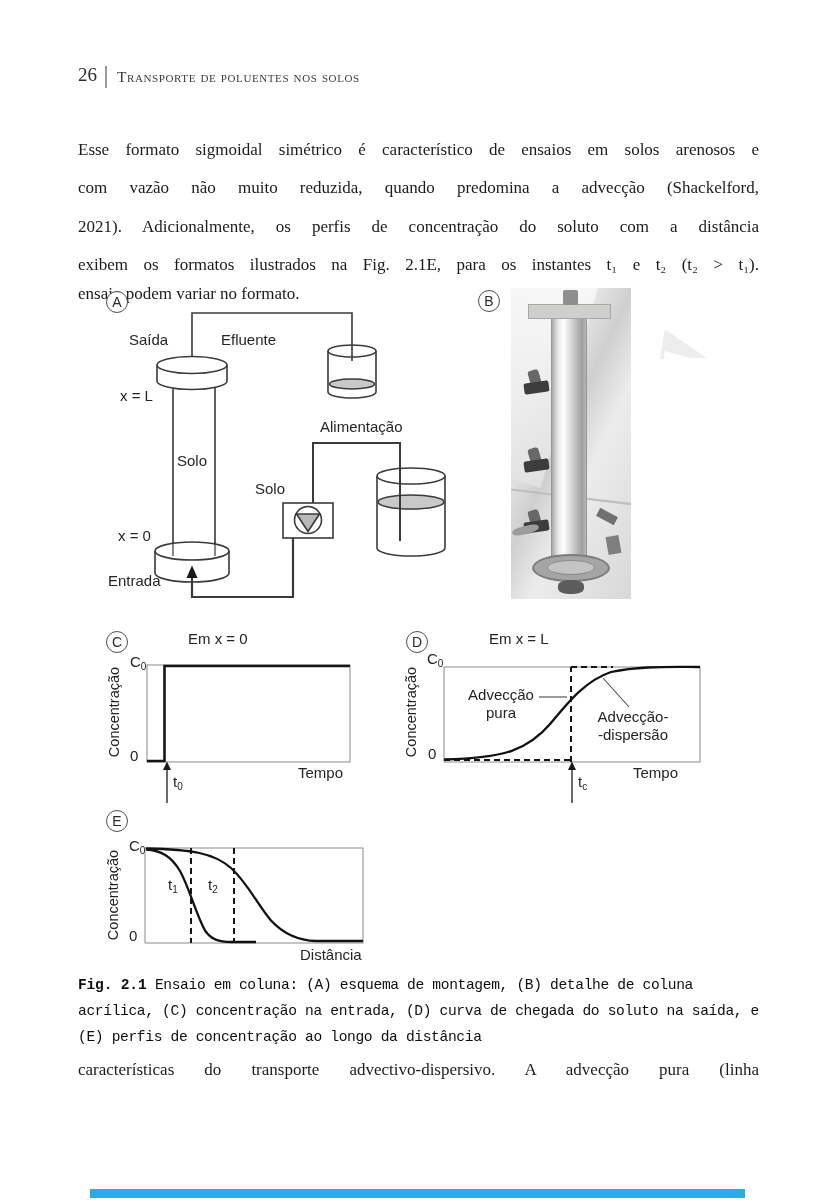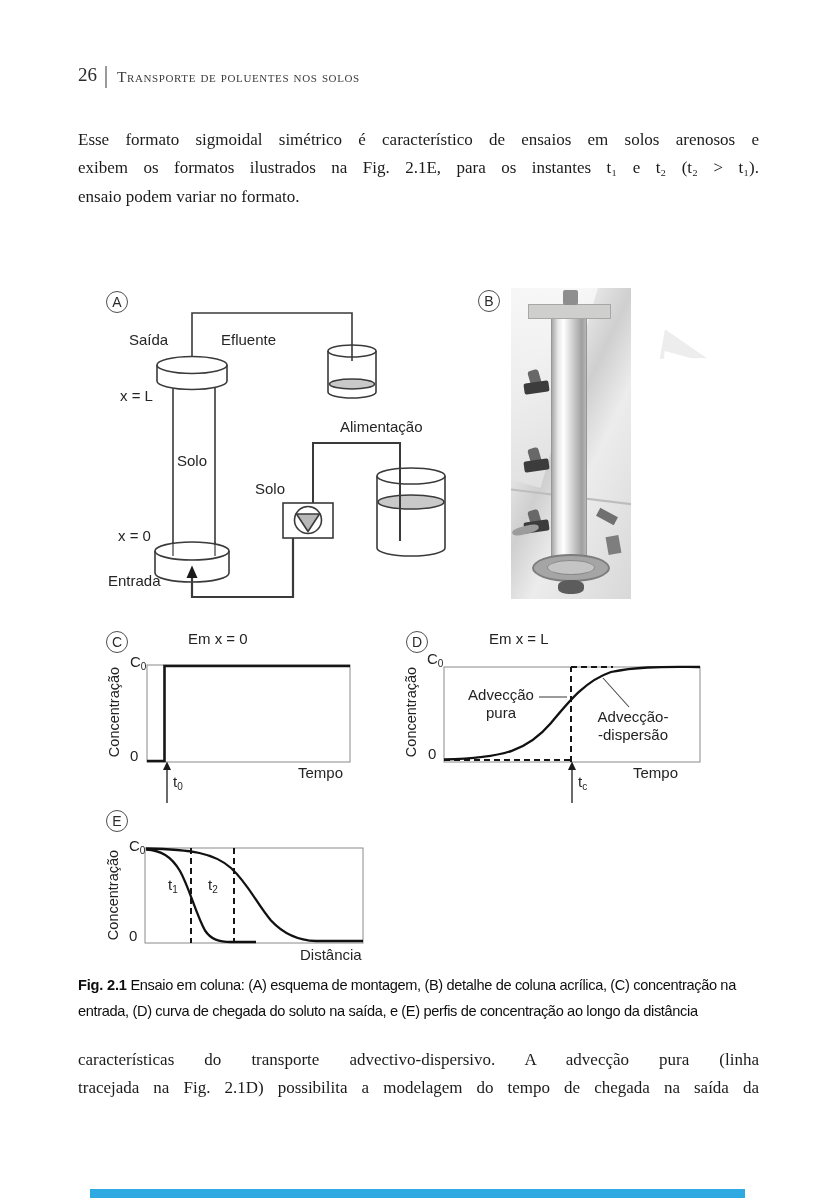--- a/index.html
+++ b/index.html
@@ -8,21 +8,21 @@
     position:relative; width:834px; height:1200px; background:#ffffff;
     overflow:hidden; font-family:"Liberation Serif","DejaVu Serif",serif; color:#1c1c1c;border-radius:6px;
   }
   
   .pg-num { position:absolute; left:78px; top:64px; font-size:19px; color:#2b2b2b; }
   .hdr-bar { position:absolute; left:105px; top:66px; width:1.5px; height:22px; background:#9a9a9a; }
   .hdr-title { position:absolute; left:117px; top:68px; font-size:15.5px; letter-spacing:.6px;
                font-variant:small-caps; color:#3c3c3c;text-align:center; }
   
   .para { position:absolute; left:78px; width:681px; font-size:17px; line-height:28.4px; color:#1b1b1b; }
-  .jline { text-align:justify; text-align-last:justify; white-space:normal; }
+  .jline { text-align:justify; text-align-last:justify; white-space:normal;margin-top:10px; }
   .lline { text-align:left; text-align-last:left; }
   .p2 { line-height:27.5px; }
   .indent { text-indent:41px; }
   
   .flabel { position:absolute; font-family:"Liberation Sans","DejaVu Sans",sans-serif;
             font-size:15px; color:#252525; white-space:nowrap; }
   .badge { position:absolute; width:22px; height:22px; border:1.4px solid #4f4f4f; border-radius:50%;
            font-family:"Liberation Sans",sans-serif; font-size:14px; color:#2b2b2b;
            display:flex; align-items:center; justify-content:center; background:#fff; }
   .ylab { position:absolute; width:120px; text-align:center; font-family:"Liberation Sans",sans-serif;
@@ -56,37 +56,39 @@
   .p-cl3 { left:1px; top:238px; width:27px; height:8px; background:#9c9c9c; transform:rotate(-14deg); border-radius:40%; }
   
   .wmark { position:absolute; left:662px; top:333px; width:0; height:0;
            border-top:21px solid transparent; border-bottom:9px solid transparent;
            border-left:46px solid #ededed; transform:rotate(10deg); }
   .wmark2 { position:absolute; left:664px; top:352px; width:0; height:0;
             border-top:6px solid transparent; border-bottom:10px solid transparent;
             border-left:30px solid #ffffff; transform:rotate(4deg); }
   
   .caption { position:absolute; left:78px; top:972px; width:692px;
-             font-family:Liberation Sans, sans-serif;
+             font-family:Liberation Mono, monospace;
              font-size:14.6px; letter-spacing:-.35px; line-height:26px; color:#0e0e0e; }
   .caption b { letter-spacing:-.2px; }
   
   .accent { position:absolute; left:90px; top:1189px; width:655px; height:9px; background:#2fa9e1; }
 </style>
 </head>
 <body>
 
 <div class="page">
 
   <div class="pg-num">26</div>
   <div class="hdr-bar"></div>
   <div class="hdr-title">Transporte de poluentes nos solos</div>
 
   <div class="para" style="top:126px">
     <div class="jline">Esse formato sigmoidal simétrico é característico de ensaios em solos arenosos e</div>
+    <div class="jline">com vazão não muito reduzida, quando predomina a advecção (Shackelford,</div>
+    <div class="jline">2021). Adicionalmente, os perfis de concentração do soluto com a distância</div>
     <div class="jline">exibem os formatos ilustrados na Fig. 2.1E, para os instantes t₁ e t₂ (t₂ &gt; t₁).</div>
     <div class="lline">ensaio podem variar no formato.</div>
   </div>
 
   <div class="badge" style="left:106px;top:291px">A</div>
   <svg style="left:90px;top:285px" width="380" height="335" viewBox="90 285 380 335">
     <g fill="none" stroke="#3a3a3a" stroke-width="1.6">
 
       <path d="M192 357 V313 H352 V361"></path>
 
@@ -116,21 +118,21 @@
       <path d="M296.5 514 H319.5 L308 531.5 Z" fill="#b8b8b8"></path>
 
       <path d="M293 538 V597 H192 V574" stroke-width="2.2"></path>
       <path d="M186.5 578 H197.5 L192 565.5 Z" fill="#1a1a1a" stroke="none"></path>
     </g>
   </svg>
   <span class="flabel" style="left:129px;top:331px">Saída</span>
   <span class="flabel" style="left:221px;top:331px">Efluente</span>
   <span class="flabel" style="left:120px;top:387px">x = L</span>
   <span class="flabel" style="left:177px;top:452px">Solo</span>
-  <span class="flabel" style="left:340px;top:418px">Alimentação</span>
+  <span class="flabel" style="left:320px;top:418px">Alimentação</span>
   <span class="flabel" style="left:255px;top:480px">Solo</span>
   <span class="flabel" style="left:118px;top:527px">x = 0</span>
   <span class="flabel" style="left:108px;top:572px">Entrada</span>
 
   <div class="badge" style="left:478px;top:290px">B</div>
   <div class="photo">
     <div class="p-sheet"></div>
     <div class="p-edge"></div>
     <div class="p-tube"></div>
     <div class="p-cap"></div>
@@ -201,18 +203,17 @@
   <span class="flabel" style="left:129px;top:837px"><span>C</span><span class="sub">0</span></span>
   <span class="flabel" style="left:129px;top:927px">0</span>
   <span class="flabel" style="left:168px;top:876px"><span>t</span><span class="sub">1</span></span>
   <span class="flabel" style="left:208px;top:876px"><span>t</span><span class="sub">2</span></span>
   <span class="flabel" style="left:300px;top:946px">Distância</span>
 
   <div class="caption"><b>Fig. 2.1</b><span> Ensaio em coluna: (A) esquema de montagem, (B) detalhe de coluna acrílica, (C) concentração na entrada, (D) curva de chegada do soluto na saída, e (E) perfis de concentração ao longo da distância</span></div>
 
   <div class="para p2" style="top:1046px">
     <div class="jline">características do transporte advectivo-dispersivo. A advecção pura (linha</div>
-    <div class="jline">tracejada na Fig. 2.1D) possibilita a modelagem do tempo de chegada na saída da</div>
   </div>
 
   <div class="accent"></div>
 
 </div>
 
 </body></html>

